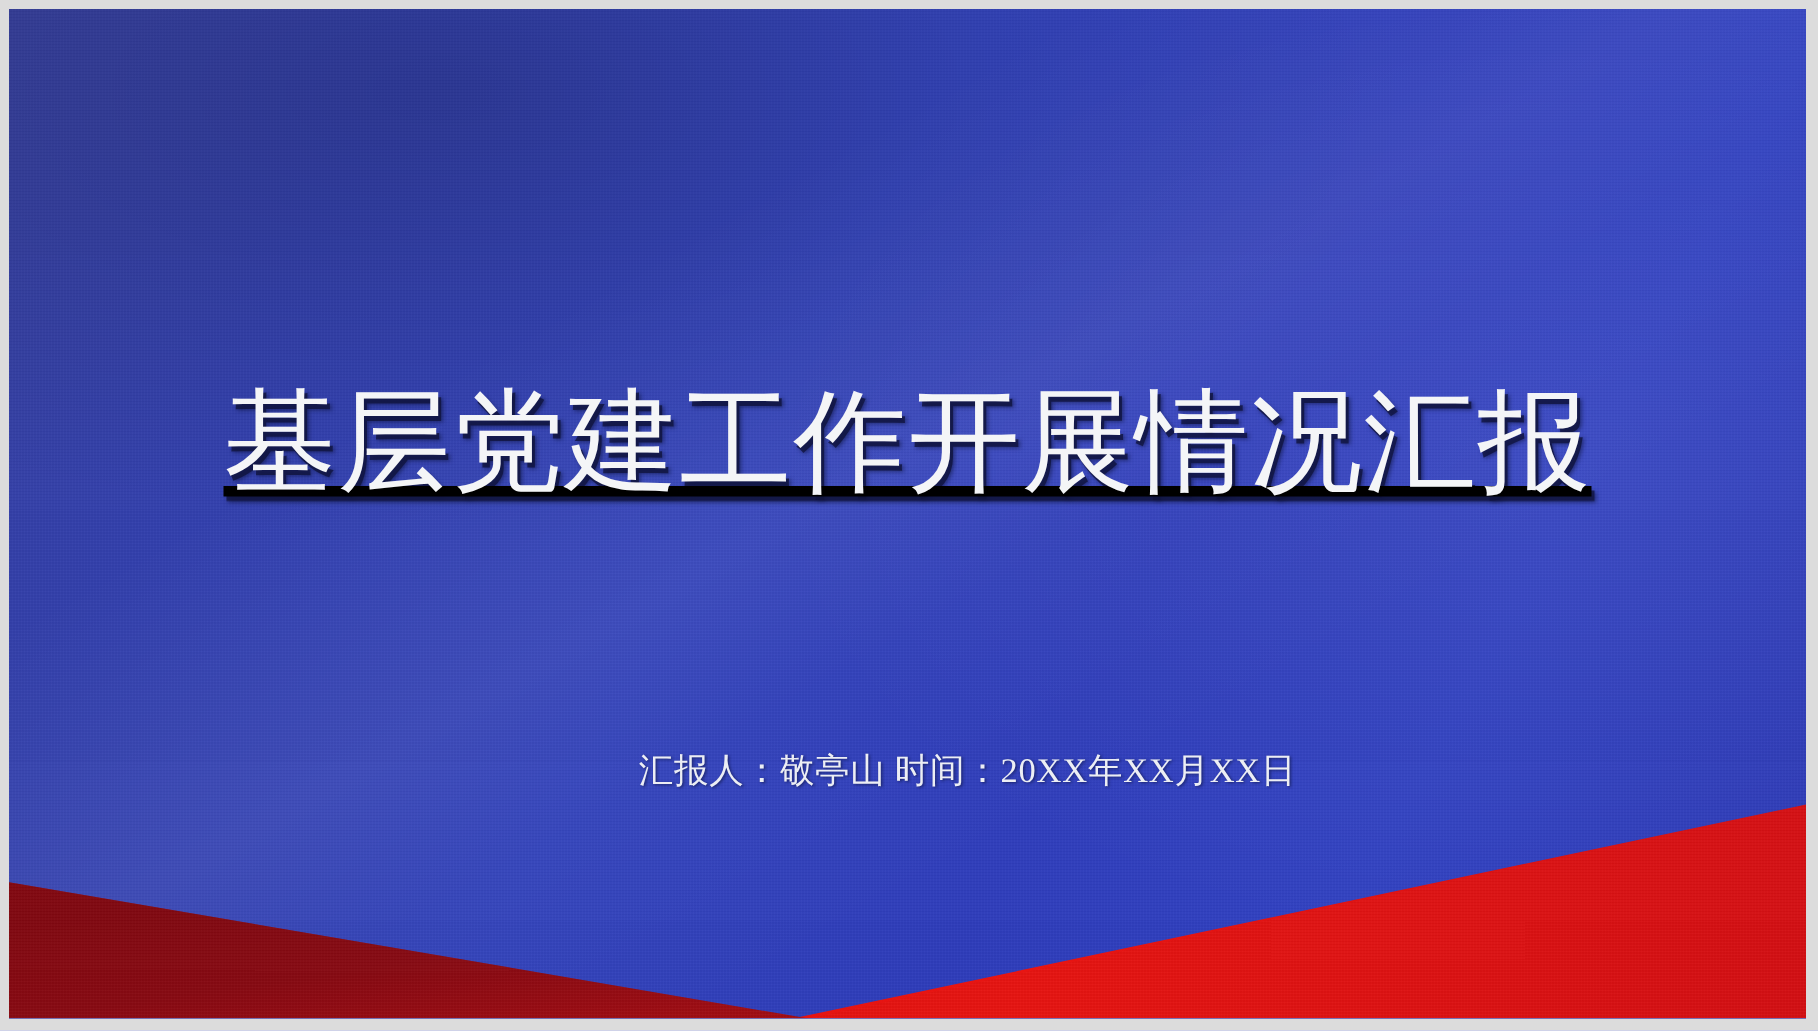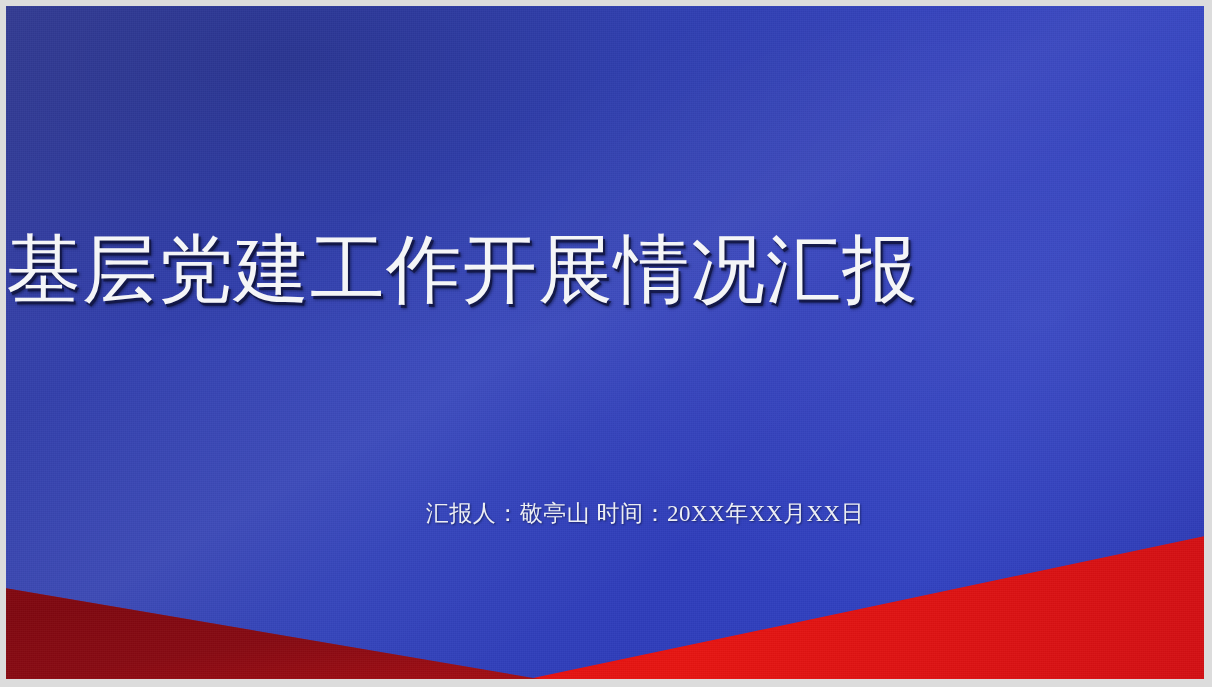--- a/index.html
+++ b/index.html
@@ -141,23 +141,25 @@
         rgba(0,0,0,0.05) 2px);
     -webkit-clip-path: polygon(0% 86.5%, 44.5% 100%, 100% 78.8%, 100% 100%, 0% 100%);
             clip-path: polygon(0% 86.5%, 44.5% 100%, 100% 78.8%, 100% 100%, 0% 100%);
     pointer-events: none;
   }
 
   
   #title-block {
     position: absolute;
     left: 0;
-    top: 226px;
+    top: 252px;
     width: 100%;
+    text-align: center;
     z-index: 5;
+    text-decoration: underline;
   }
   #slide-title {
     font-family: "Liberation Serif", "DejaVu Serif", serif;
     font-size: 75px;
     line-height: 1.0;
     letter-spacing: 1px;
     color: #f4f5f7;
     white-space: nowrap;
     text-shadow:
       2px 3px 0 rgba(16,20,62,0.80),

